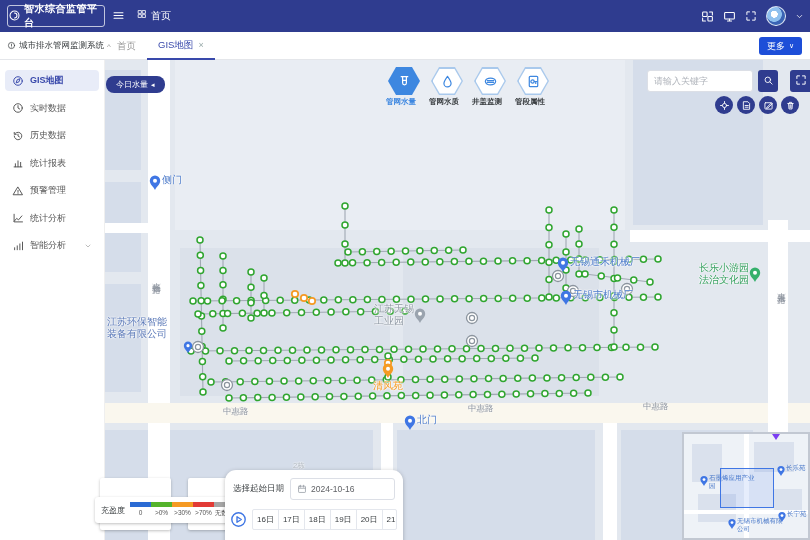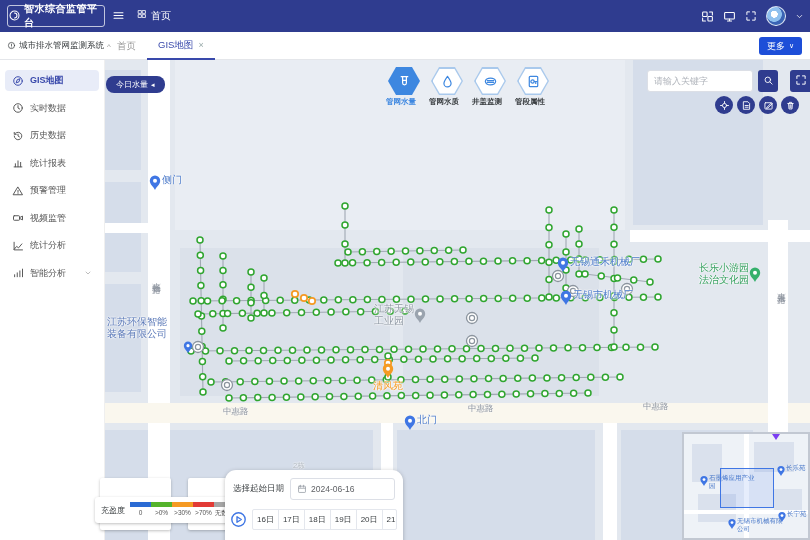--- a/index.html
+++ b/index.html
@@ -204,27 +204,20 @@
               <path d="M2.8 13.2h10.4M4.5 13V9M8 13V5.2M11.5 13V7.2"></path>
             </svg></span>
           <span class="si-label">统计报表</span>
         </li>
         <li class="side-item">
           <span class="si-icon"><svg viewBox="0 0 16 16" width="12" height="12" fill="none" stroke="currentColor" stroke-width="1.3" stroke-linecap="round" stroke-linejoin="round">
               <path d="M8 3l6 10H2z"></path>
               <path d="M8 7.2v2.6M8 11.6v.1"></path>
             </svg></span>
           <span class="si-label">预警管理</span>
-        </li>
-        <li class="side-item">
-          <span class="si-icon"><svg viewBox="0 0 16 16" width="12" height="12" fill="none" stroke="currentColor" stroke-width="1.3" stroke-linecap="round" stroke-linejoin="round">
-              <rect x="2" y="5" width="8" height="6" rx="1"></rect>
-              <path d="M10 7.5L14 5.5v5L10 8.5"></path>
-            </svg></span>
-          <span class="si-label">视频监管</span>
         </li>
         <li class="side-item">
           <span class="si-icon"><svg viewBox="0 0 16 16" width="12" height="12" fill="none" stroke="currentColor" stroke-width="1.3" stroke-linecap="round" stroke-linejoin="round">
               <path d="M2.8 12.5l3.4-4 2.5 2 4.5-5.3"></path>
               <path d="M2.8 3v10.2H14"></path>
             </svg></span>
           <span class="si-label">统计分析</span>
         </li>
         <li class="side-item">
           <span class="si-icon"><svg viewBox="0 0 16 16" width="12" height="12" fill="none" stroke="currentColor" stroke-width="1.3" stroke-linecap="round" stroke-linejoin="round">
@@ -727,21 +720,21 @@
   </div>
 
   <div id="date-panel">
     <div class="dp-row1">
       <span class="dp-label">选择起始日期</span>
       <div class="d-input">
         <span style="color:#9aa0a8;line-height:0"><svg viewBox="0 0 16 16" width="10" height="10" fill="none" stroke="currentColor" stroke-width="1.3" stroke-linecap="round" stroke-linejoin="round">
               <rect x="2.5" y="3.5" width="11" height="10" rx="1"></rect>
               <path d="M2.5 6.8h11M5.5 2v3M10.5 2v3"></path>
             </svg></span>
-        <span>2024-06-16</span>
+        <span>2024-10-16</span>
       </div>
     </div>
     <div class="dp-row2">
       <button class="play-btn">
         <span><svg viewBox="0 0 16 16" width="17" height="17" fill="none" stroke="currentColor" stroke-width="1.3" stroke-linecap="round" stroke-linejoin="round">
               <circle cx="8" cy="8" r="6.3"></circle>
               <path d="M6.6 5.4l4 2.6-4 2.6z"></path>
             </svg></span>
       </button>
       <div id="days">

